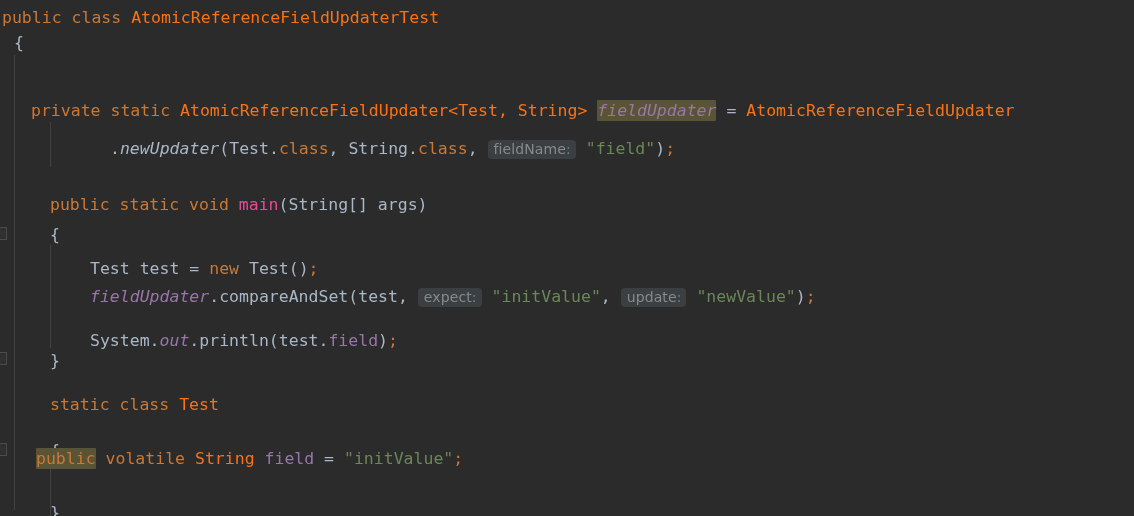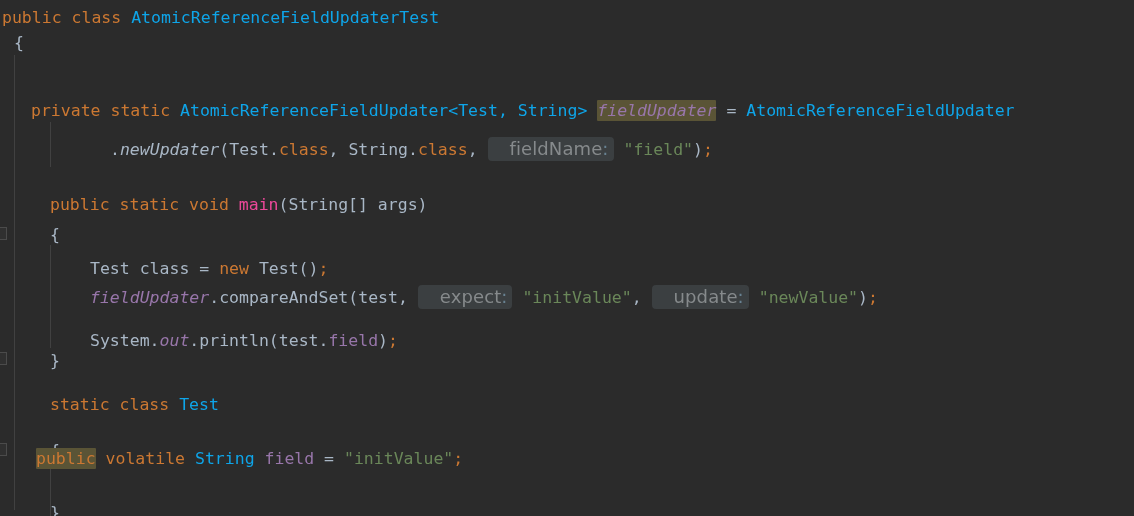--- a/index.html
+++ b/index.html
@@ -51,42 +51,42 @@
     line-height: 25px;
     white-space: pre;
     font-size: 16.5px;
     letter-spacing: 0px;
     font-family: "DejaVu Sans Mono", "Liberation Mono", monospace;
   }
 
   
   .kw      { color: #cc7832; text-align: right; }            
   .plain   { color: #a9b7c6; }            
-  .type    { color: #0ea5e9; }            
+  .type    { color: #f97316; }            
   .str     { color: #6a8759; }            
   .fld     { color: #9876aa; }            
   .fldi    { color: #9876aa; font-style: italic; }   
   .mstatic { color: #a9b7c6; font-style: italic; text-align: right; }   
   .meth    { color: #ec4899; }            
   .semi    { color: #cc7832; }            
 
   
   .hl {
     background: #5a5436;
     border-radius: 1px;
     padding: 1px 0;
   }
 
   
   .hint {
     background: #3b3f41;
     color: #868a8c;
     border-radius: 4px;
-    padding: 1px 5px 2px 22px;
-    font-size: 18px;
+    padding: 1px 5px 2px 6px;
+    font-size: 14px;
     font-family: "DejaVu Sans", "Liberation Sans", sans-serif;
     letter-spacing: 0.1px;
   }
   .hint .hcolon { color: #688292; }
 </style>
 </head>
 <body>
 
 <div id="editor">
   <div id="guides">
@@ -102,21 +102,21 @@
     </div>
   <div id="code">
       <div class="line" style="top: 5px; padding-left: 2px;"><span class="kw">public</span><span class="plain"> </span><span class="kw">class</span><span class="plain"> </span><span class="type">AtomicReferenceFieldUpdaterTest</span></div>
       <div class="line" style="top: 30px; padding-left: 14px;"><span class="plain">{</span></div>
       <div class="line" style="top: 55px; padding-left: 14px;"></div>
       <div class="line" style="top: 98px; padding-left: 31px;"><span class="kw">private</span><span class="plain"> </span><span class="kw">static</span><span class="plain"> </span><span class="type">AtomicReferenceFieldUpdater&lt;Test, String&gt; </span><span class="fldi hl">fieldUpdater</span><span class="plain"> = </span><span class="type">AtomicReferenceFieldUpdater</span></div>
       <div class="line" style="top: 136px; padding-left: 110px;"><span class="plain">.</span><span class="mstatic">newUpdater</span><span class="plain">(Test.</span><span class="kw">class</span><span class="plain">, String.</span><span class="kw">class</span><span class="plain">, </span><span class="hint"><span>fieldName</span><span class="hcolon">:</span></span><span class="plain"> </span><span class="str">"field"</span><span class="plain">)</span><span class="semi">;</span></div>
       <div class="line" style="top: 161px; padding-left: 50px;"></div>
       <div class="line" style="top: 192px; padding-left: 50px;"><span class="kw">public</span><span class="plain"> </span><span class="kw">static</span><span class="plain"> </span><span class="kw">void</span><span class="plain"> </span><span class="meth">main</span><span class="plain">(String[] args)</span></div>
       <div class="line" style="top: 222px; padding-left: 50px;"><span class="plain">{</span></div>
-      <div class="line" style="top: 256px; padding-left: 90px;"><span class="plain">Test class = </span><span class="kw">new</span><span class="plain"> Test()</span><span class="semi">;</span></div>
+      <div class="line" style="top: 256px; padding-left: 90px;"><span class="plain">Test test = </span><span class="kw">new</span><span class="plain"> Test()</span><span class="semi">;</span></div>
       <div class="line" style="top: 284px; padding-left: 90px;"><span class="fldi">fieldUpdater</span><span class="plain">.compareAndSet(test, </span><span class="hint"><span>expect</span><span class="hcolon">:</span></span><span class="plain"> </span><span class="str">"initValue"</span><span class="plain">, </span><span class="hint"><span>update</span><span class="hcolon">:</span></span><span class="plain"> </span><span class="str">"newValue"</span><span class="plain">)</span><span class="semi">;</span></div>
       <div class="line" style="top: 328px; padding-left: 90px;"><span class="plain">System.</span><span class="fldi">out</span><span class="plain">.println(test.</span><span class="fld">field</span><span class="plain">)</span><span class="semi">;</span></div>
       <div class="line" style="top: 348px; padding-left: 50px;"><span class="plain">}</span></div>
       <div class="line" style="top: 375px; padding-left: 50px;"></div>
       <div class="line" style="top: 392px; padding-left: 50px;"><span class="kw">static</span><span class="plain"> </span><span class="kw">class</span><span class="plain"> </span><span class="type">Test</span></div>
       <div class="line" style="top: 438px; padding-left: 50px;"><span class="plain">{</span></div>
       <div class="line" style="top: 446px; padding-left: 36px;"><span class="kw hl">public</span><span class="plain"> </span><span class="kw">volatile</span><span class="plain"> </span><span class="type">String</span><span class="plain"> </span><span class="fld">field</span><span class="plain"> = </span><span class="str">"initValue"</span><span class="semi">;</span></div>
       <div class="line" style="top: 500px; padding-left: 50px;"><span class="plain">}</span></div>
     </div>
 </div>

